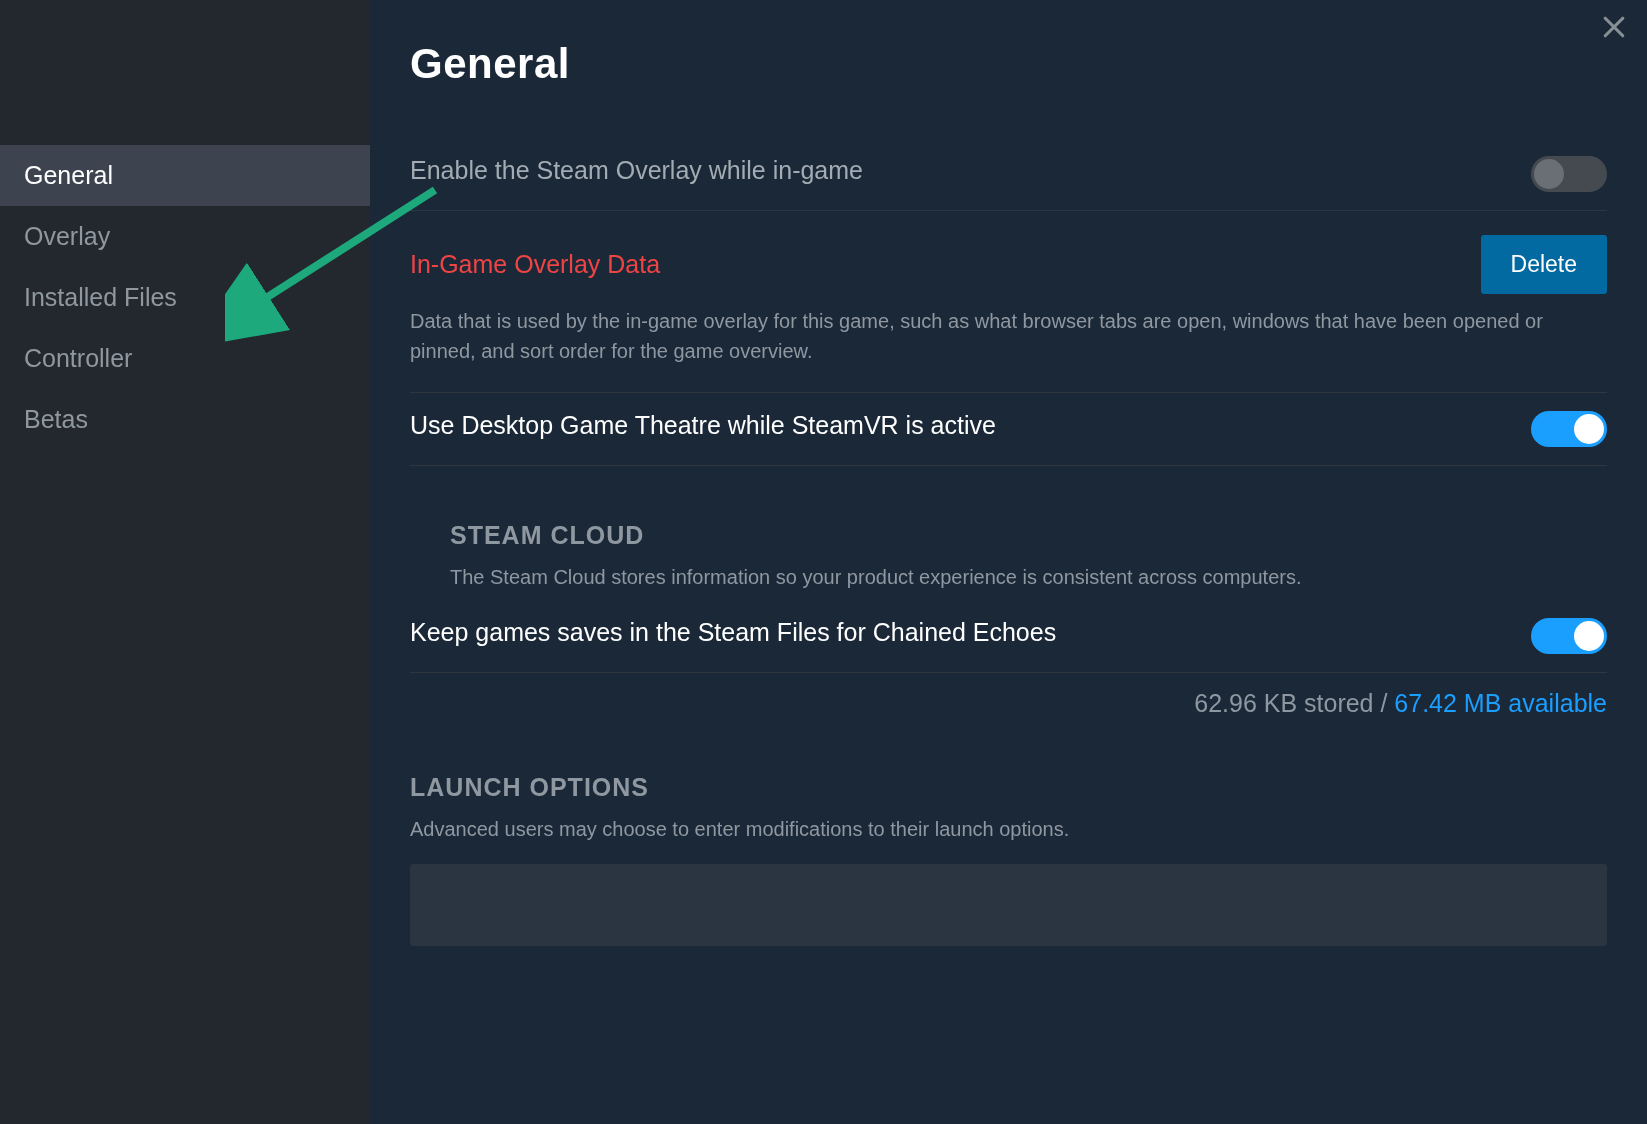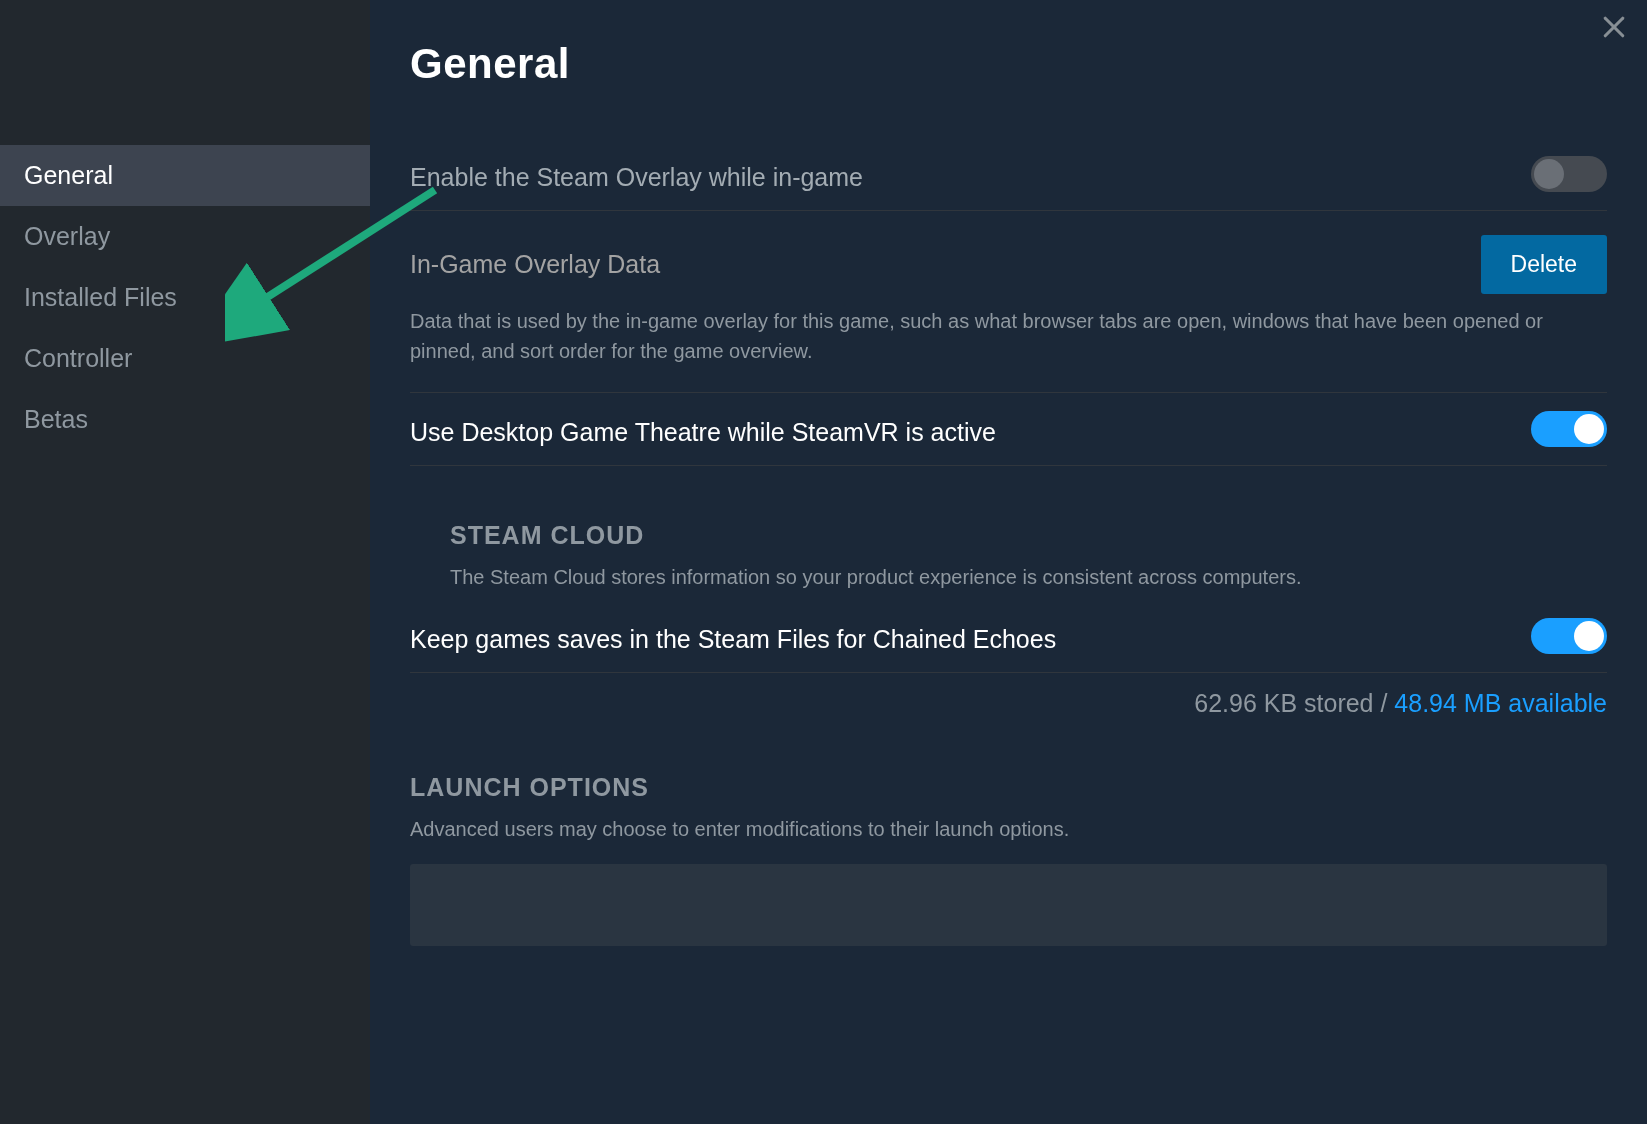--- a/index.html
+++ b/index.html
@@ -49,21 +49,21 @@
     .close-icon svg { width: 100%; height: 100%; }
     .page-title {
       font-size: 42px;
       font-weight: 700;
       color: #ffffff;
       margin-bottom: 50px;
       letter-spacing: 0.5px;
     }
     .setting-row {
       display: flex;
-      align-items: flex-end;
+      align-items: flex-start;
       justify-content: space-between;
       padding: 18px 0;
       border-bottom: 1px solid #30363d;
     }
     .setting-label {
       font-size: 25px;
       color: #a3acb3;
       font-weight: 400;
     }
     .setting-label.white { color: #ffffff; font-weight: 500; }
@@ -92,21 +92,21 @@
       padding-top: 24px;
       padding-bottom: 8px;
     }
     .section-block .header-row {
       display: flex;
       justify-content: space-between;
       align-items: center;
     }
     .section-heading {
       font-size: 25px;
-      color: #a3a3a3;
+      color: #ef4444;
       font-weight: 500;
     }
     .section-heading.upper {
       text-transform: uppercase;
       color: #8f98a0;
       letter-spacing: 1px;
       font-weight: 600;
     }
     .section-desc {
       font-size: 20px;
@@ -203,21 +203,21 @@
   </div>
 
   <div class="setting-row">
     <div class="setting-label white">Keep games saves in the Steam Files for Chained Echoes</div>
     <div class="toggle on">
         <div class="toggle-knob"></div>
       </div>
   </div>
 
   <div class="storage-line">
-    <span>62.96 KB stored / </span><span class="storage-available">48.94 MB available</span>
+    <span>62.96 KB stored / </span><span class="storage-available">67.42 MB available</span>
   </div>
 
   <div class="section-block" style="padding-top:55px;">
     <div class="section-heading upper">LAUNCH OPTIONS</div>
     <div class="section-desc">Advanced users may choose to enter modifications to their launch options.</div>
     <input type="text" class="launch-input" value="" style="">
   </div>
 </div>
 
 <svg class="arrow-annotation" width="240" height="180">

